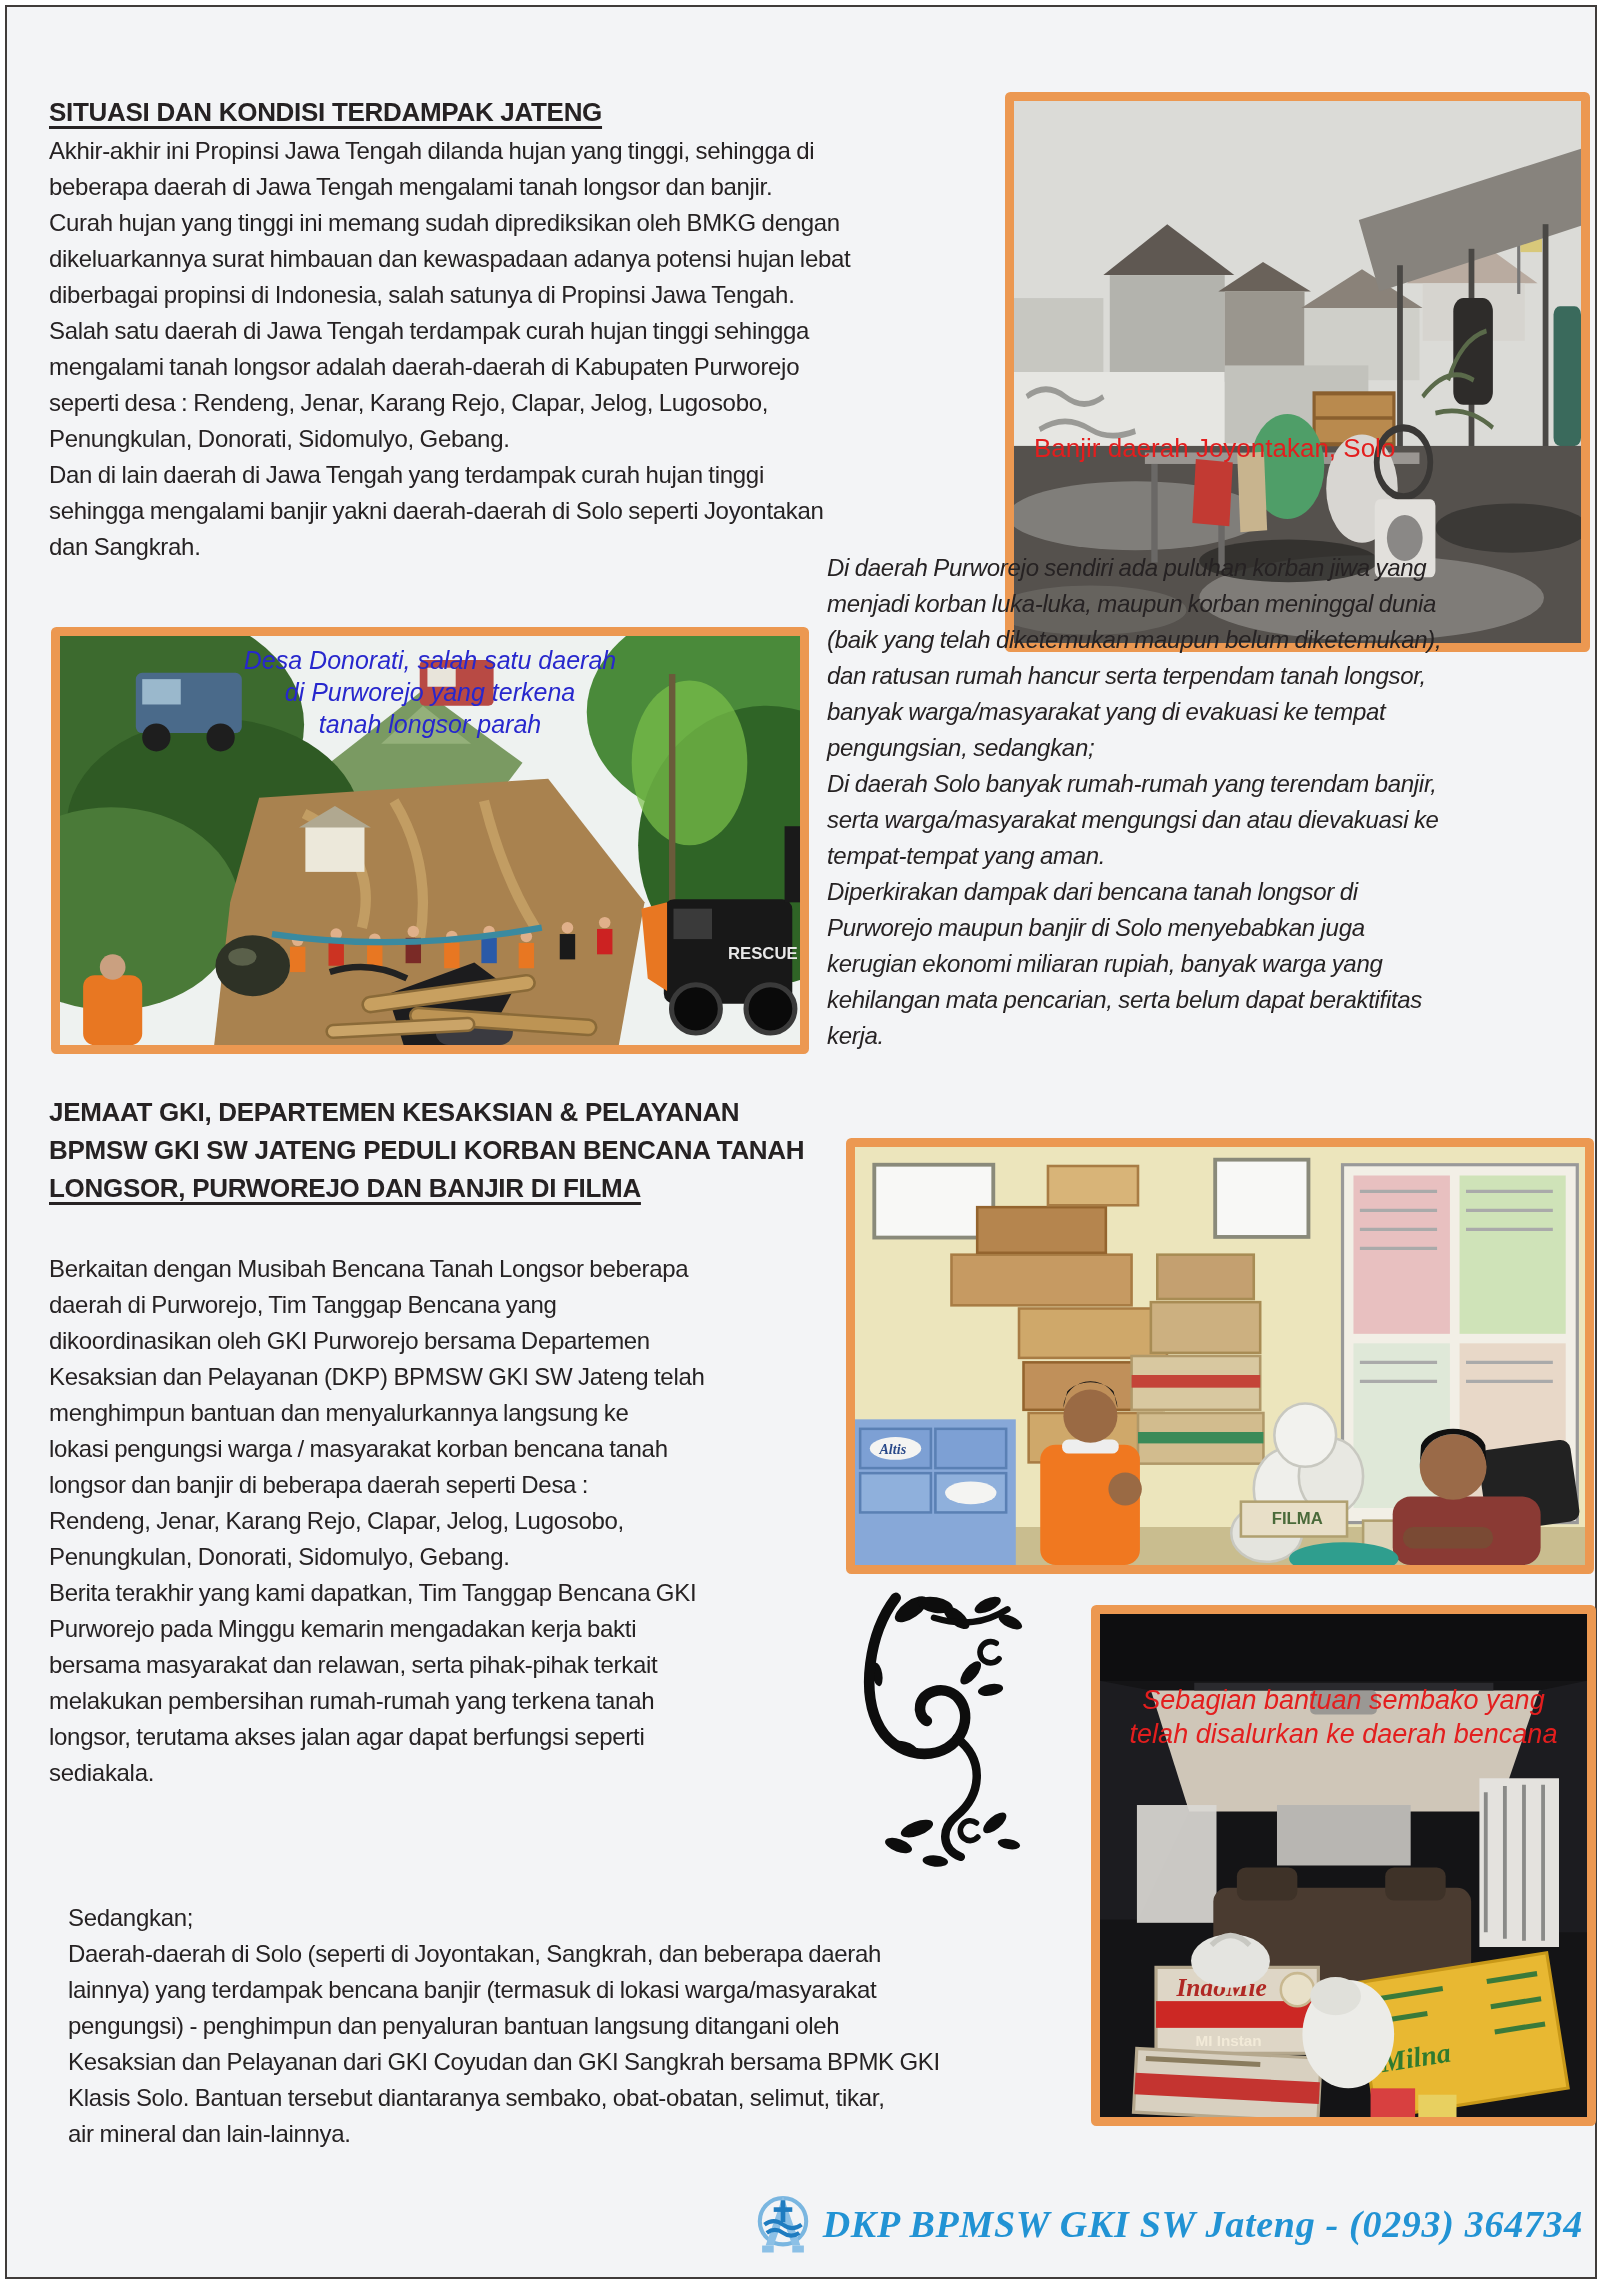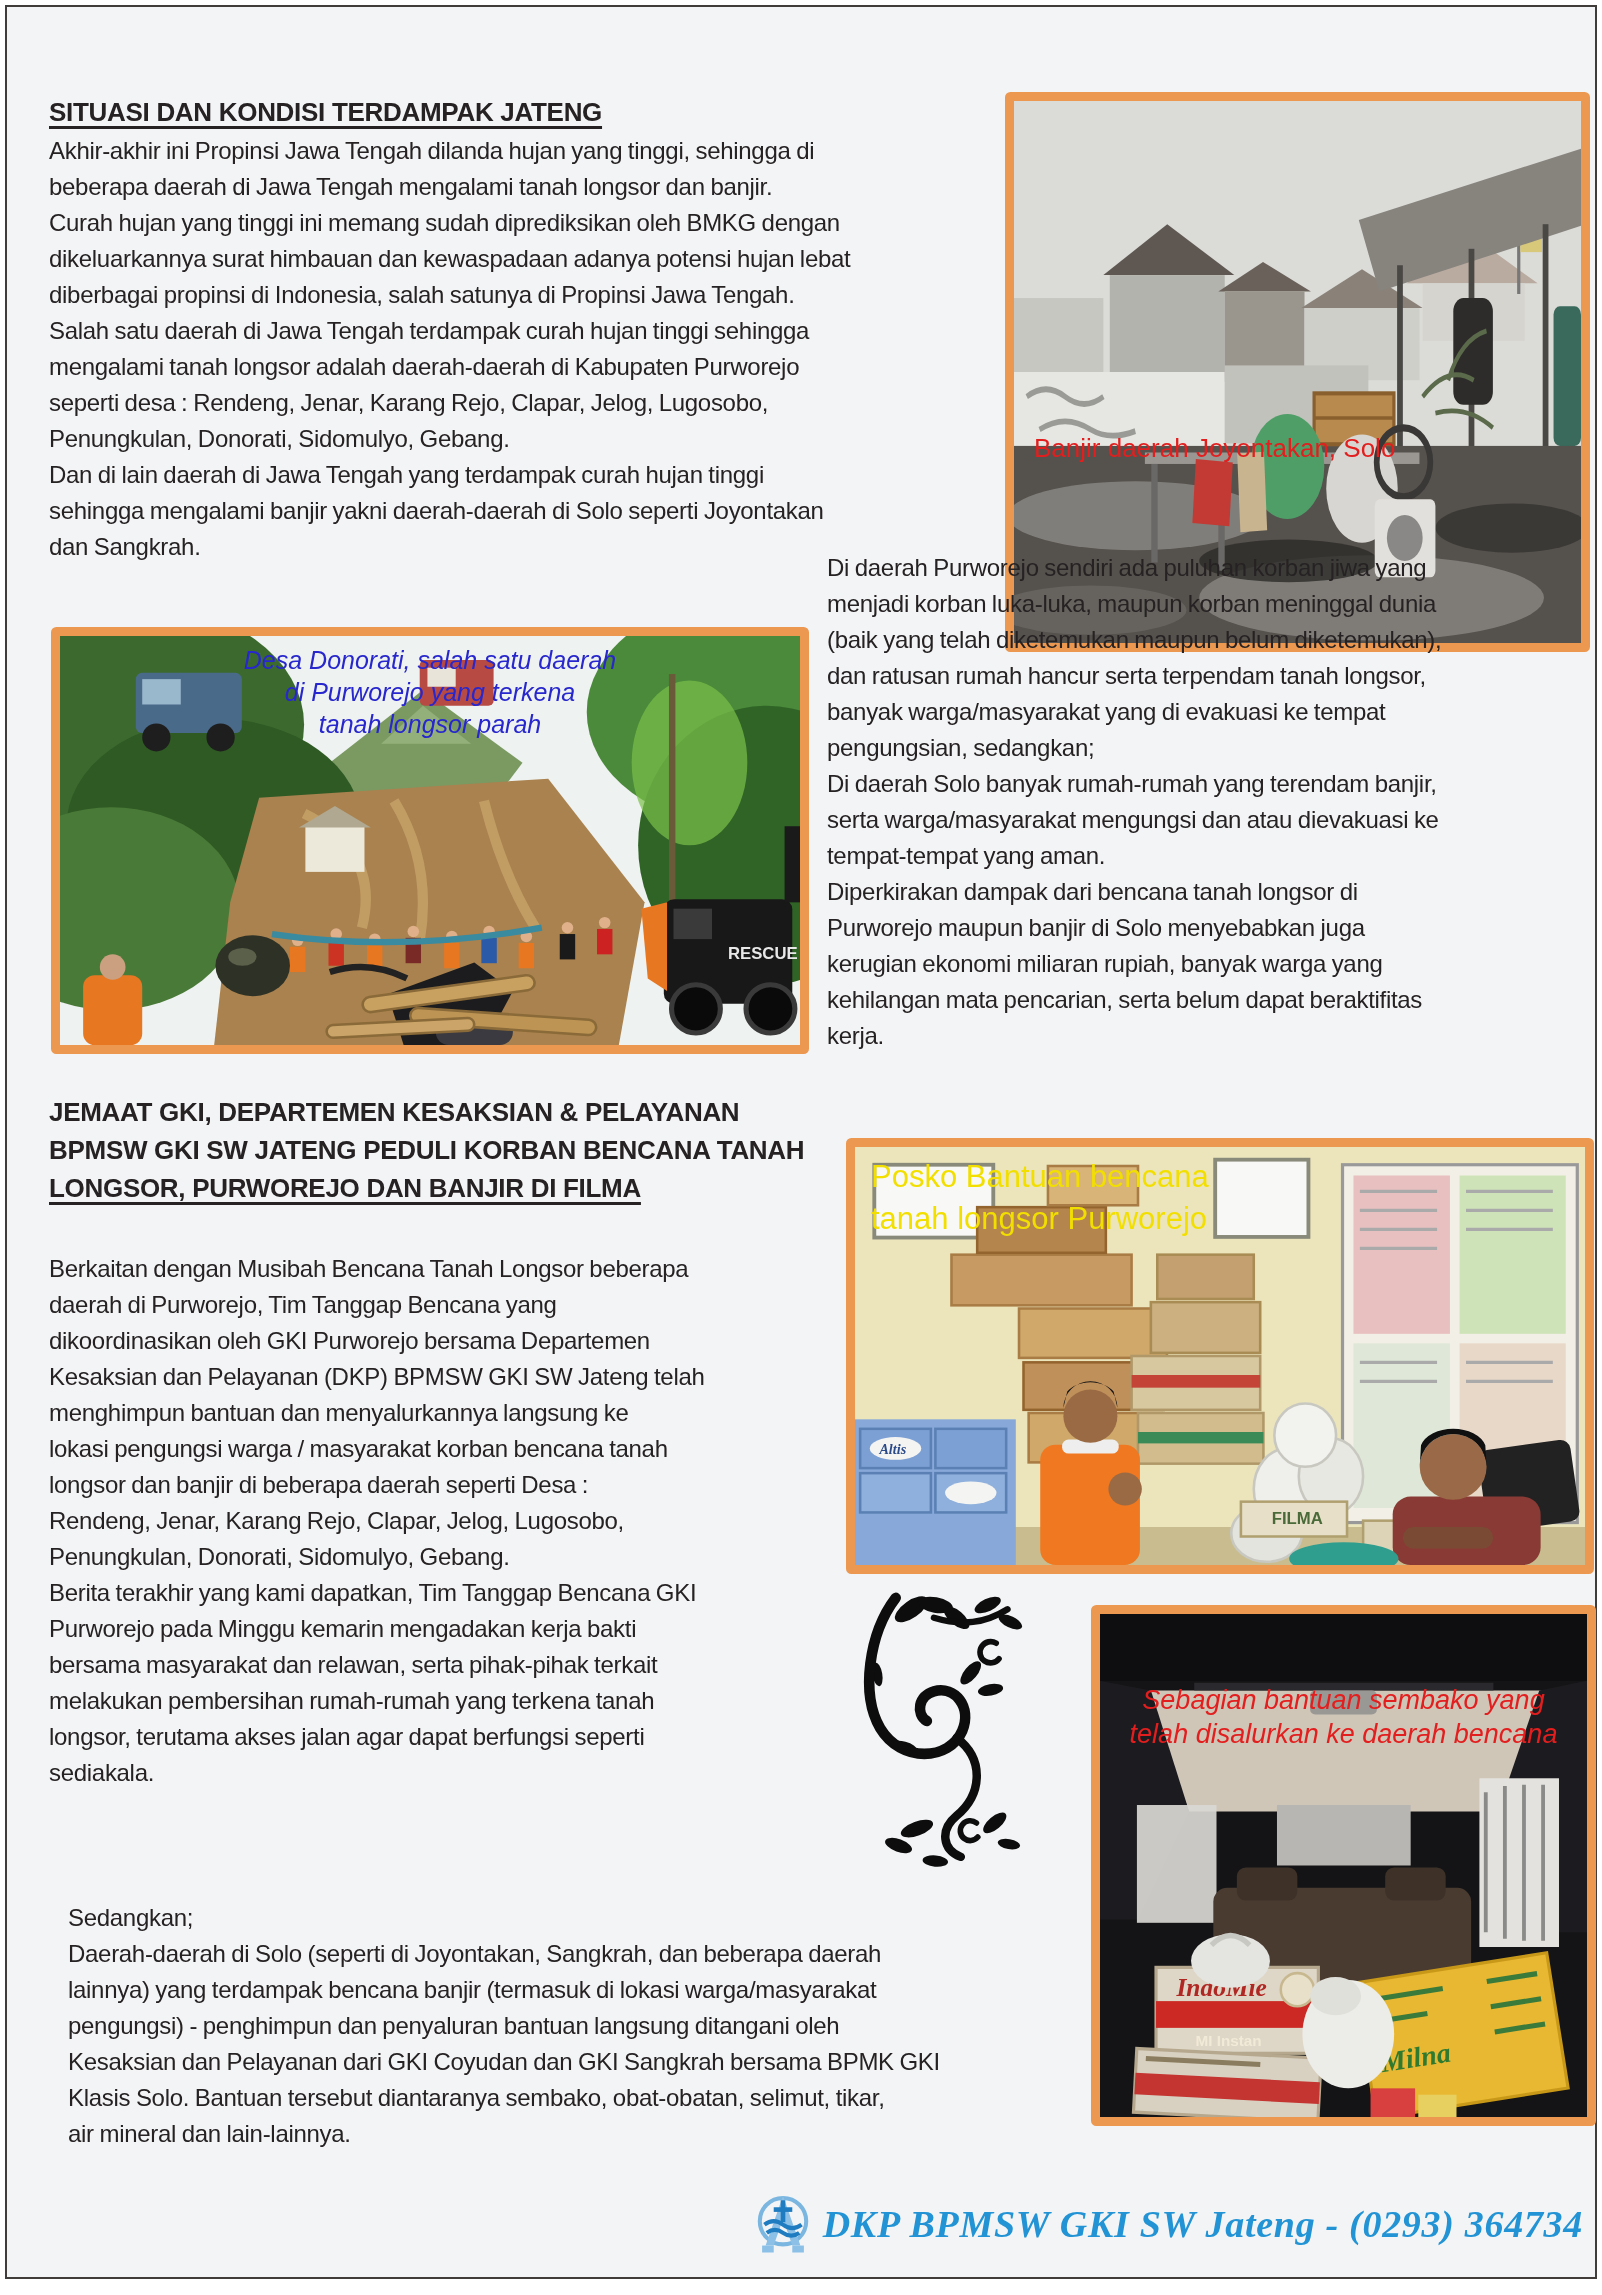--- a/index.html
+++ b/index.html
@@ -3,21 +3,21 @@
 <meta charset="utf-8">
 <style>
   html,body{margin:0;padding:0;background:#ffffff;}
   #page{position:relative;width:1603px;height:2295px;background:#ffffff;font-family:"Liberation Sans",sans-serif;overflow:hidden;}
   .frame{position:absolute;left:5.3px;top:5.3px;width:1588px;height:2270px;border:2px solid #403c3a;background:#f3f4f6;}
   .h1{position:absolute;left:49px;top:97px;font-size:26px;font-weight:bold;color:#262223;letter-spacing:-0.3px;}
   .h1 .u, .h2 .u{text-decoration:underline;text-decoration-thickness:2.6px;text-underline-offset:4.6px;}
   .h2{position:absolute;left:49px;top:1093px;font-size:26px;font-weight:bold;color:#262223;line-height:38px;letter-spacing:-0.3px;}
   .para{position:absolute;font-size:24px;line-height:36px;color:#262223;white-space:pre-line;letter-spacing:-0.3px;word-spacing:-0.7px;}
   #p1{left:49px;top:133px;width:948px;}
-  #p-right{left:827px;top:550px;width:760px;}
+  #p-right{left:827px;top:550px;width:760px;font-style:italic;}
   #p2{left:49px;top:1251px;width:770px;}
   #p3{left:49px;top:1900px;width:1057px;margin-left:19px;}
   .photo{position:absolute;border:9.2px solid #ec9851;box-sizing:border-box;overflow:hidden;border-radius:5.3px;background:#ddd;}
   #photo-flood{left:1005px;top:92px;width:585px;height:560px;}
   #photo-landslide{left:51px;top:627px;width:758px;height:427px;}
   #photo-posko{left:846px;top:1138px;width:748px;height:436px;}
   #photo-sembako{left:1091px;top:1605px;width:505px;height:521px;}
   .photo svg{display:block;width:100%;height:100%;}
   .cap{position:absolute;white-space:pre-line;}
   #cap-flood{left:20px;top:332px;font-size:26px;color:#e31e1e;}
@@ -258,22 +258,20 @@
         <circle cx="420" cy="540" r="26" fill="#9a6a44"></circle>
       </g>
       <g>
         <rect x="836" y="552" width="230" height="108" rx="28" fill="#8a3a34"></rect>
         <circle cx="930" cy="505" r="52" fill="#9a6a48"></circle>
         <path d="M878,505 a52,52 0 0,1 104,0 l-2,-34 a52,36 0 0,0 -100,0 z" fill="#101010"></path>
         <rect x="852" y="600" width="140" height="34" rx="16" fill="#7a4a34"></rect>
       </g>
       <ellipse cx="760" cy="650" rx="85" ry="26" fill="#2f9e8e"></ellipse>
     </svg>
-    <div class="cap" id="cap-posko">Posko Bantuan bencana
-tanah longsor Purworejo</div>
   </div>
 
   <svg id="ornament" viewBox="0 0 260 400">
     <g fill="#0d0d0d" stroke="none">
       <ellipse cx="88" cy="30" rx="27" ry="12" transform="rotate(-35 88 30)"></ellipse>
       <ellipse cx="122" cy="24" rx="25" ry="11" transform="rotate(10 122 24)"></ellipse>
       <ellipse cx="152" cy="42" rx="22" ry="10" transform="rotate(40 152 42)"></ellipse>
       <ellipse cx="196" cy="24" rx="20" ry="9" transform="rotate(-25 196 24)"></ellipse>
       <ellipse cx="228" cy="48" rx="18" ry="8" transform="rotate(25 228 48)"></ellipse>
       <ellipse cx="40" cy="122" rx="17" ry="7" transform="rotate(80 40 122)"></ellipse>

